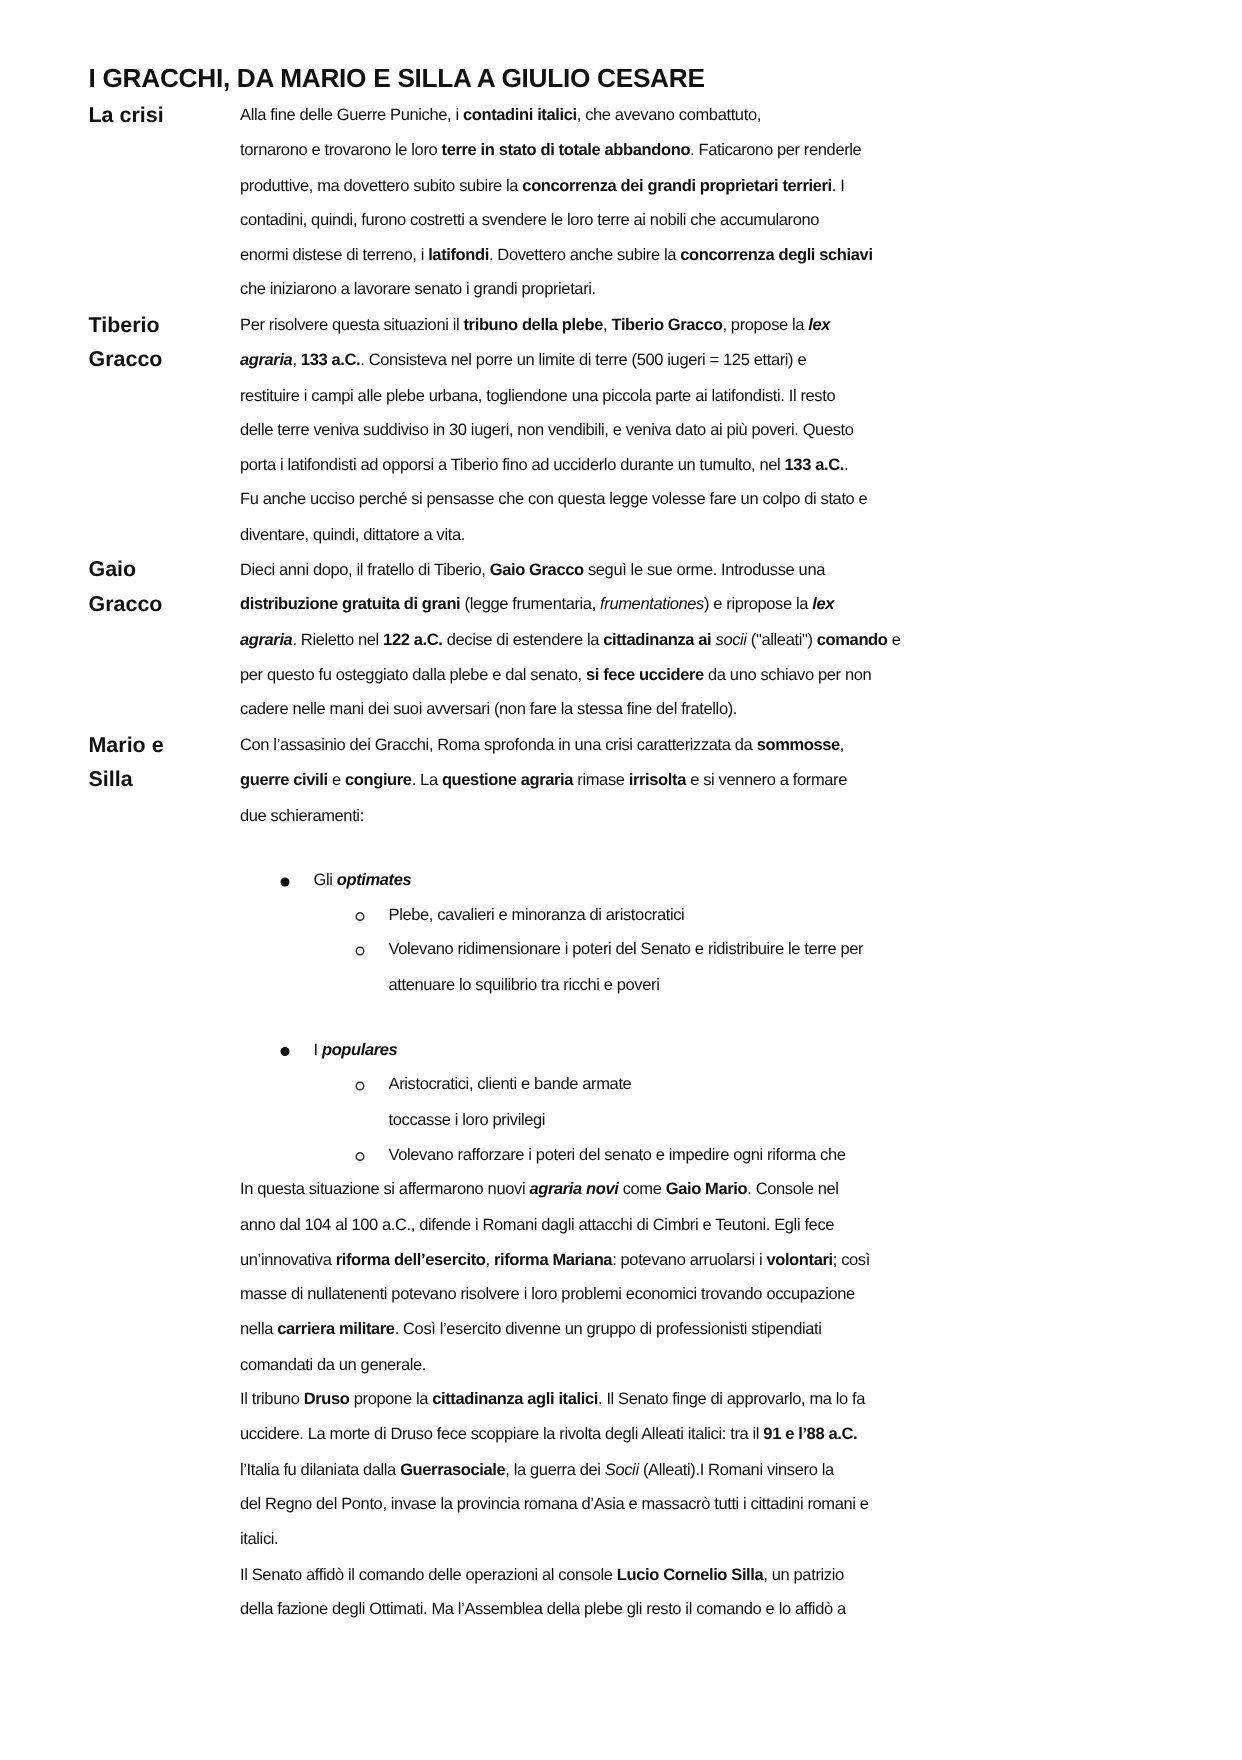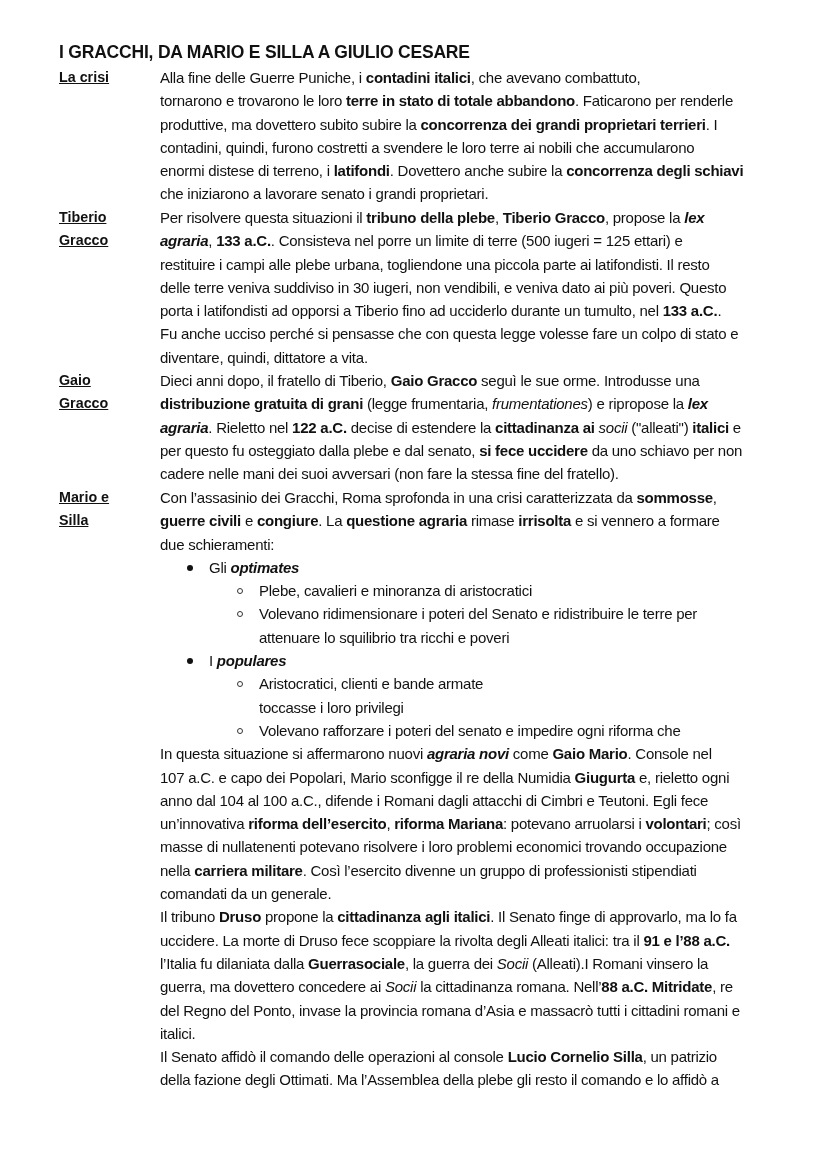--- a/index.html
+++ b/index.html
@@ -9,29 +9,29 @@
   }
   .page { position: absolute; left: 0; top: 0; width: 828px; height: 1146px; }
   .title {
     position: absolute; left: 59px; top: 40px;
     font-size: 17.5px; font-weight: bold; letter-spacing: -0.2px; line-height: 24px;
     white-space: nowrap;
   }
   .section { position: absolute; left: 0; width: 828px; }
   .label {
     position: absolute; left: 59px; width: 95px;
-    font-size: 14.3px; font-weight: bold; line-height: 23.3px; text-decoration: underline;
+    font-size: 14.3px; font-weight: bold; line-height: 23.3px;
   }
   .label span { display: block; }
   .body { position: absolute; left: 160px; width: 620px; }
   .line {
-    font-size: 15px; line-height: 23.3px; height: 23.3px; white-space: nowrap;
+    font-size: 11px; line-height: 23.3px; height: 23.3px; white-space: nowrap;
     letter-spacing: -0.25px;
   }
-  .bullet-l1 { position: relative; padding-left: 49px; }
+  .bullet-l1 { position: relative; padding-left: 49px; margin-top: 20px; }
   .bullet-l1::before {
     content: ""; position: absolute; left: 27px; top: 9px;
     width: 6px; height: 6px; border-radius: 50%; background: #111;
   }
   .bullet-l2 { position: relative; padding-left: 99px; }
   .bullet-l2.has-marker::before {
     content: ""; position: absolute; left: 77px; top: 9px;
     width: 4px; height: 4px; border-radius: 50%; border: 1px solid #333; background: #fff;
   }
   b { font-weight: bold; }
@@ -72,21 +72,21 @@
         </div>
       </div>
       <div class="section" style="top: 369px;">
         <div class="label">
           <span>Gaio</span>
           <span>Gracco</span>
         </div>
         <div class="body">
           <div class="line">Dieci anni dopo, il fratello di Tiberio, <b>Gaio Gracco</b> seguì le sue orme. Introdusse una</div>
           <div class="line"><b>distribuzione gratuita di grani</b> (legge frumentaria, <i>frumentationes</i>) e ripropose la <b><i>lex</i></b></div>
-          <div class="line"><b><i>agraria</i></b>. Rieletto nel <b>122 a.C.</b> decise di estendere la <b>cittadinanza ai </b><i>socii</i> ("alleati") <b>italici</b> e</div>
+          <div class="line"><b><i>agraria</i></b>. Rieletto nel <b>122 a.C.</b> decise di estendere la <b>cittadinanza ai </b><i>socii</i> ("alleati") <b>comando</b> e</div>
           <div class="line">per questo fu osteggiato dalla plebe e dal senato, <b>si fece uccidere</b> da uno schiavo per non</div>
           <div class="line">cadere nelle mani dei suoi avversari (non fare la stessa fine del fratello).</div>
         </div>
       </div>
       <div class="section" style="top: 486px;">
         <div class="label">
           <span>Mario e</span>
           <span>Silla</span>
         </div>
         <div class="body">
@@ -95,30 +95,28 @@
           <div class="line">due schieramenti:</div>
           <div class="line bullet-l1">Gli <b><i>optimates</i></b></div>
           <div class="line bullet-l2 has-marker">Plebe, cavalieri e minoranza di aristocratici</div>
           <div class="line bullet-l2 has-marker">Volevano ridimensionare i poteri del Senato e ridistribuire le terre per</div>
           <div class="line bullet-l2">attenuare lo squilibrio tra ricchi e poveri</div>
           <div class="line bullet-l1">I <b><i>populares</i></b></div>
           <div class="line bullet-l2 has-marker">Aristocratici, clienti e bande armate</div>
           <div class="line bullet-l2">toccasse i loro privilegi</div>
           <div class="line bullet-l2 has-marker">Volevano rafforzare i poteri del senato e impedire ogni riforma che</div>
           <div class="line">In questa situazione si affermarono nuovi <b><i>agraria novi</i></b> come <b>Gaio Mario</b>. Console nel</div>
-          <div class="line">107 a.C. e capo dei Popolari, Mario sconfigge il re della Numidia <b>Giugurta</b> e, rieletto ogni</div>
           <div class="line">anno dal 104 al 100 a.C., difende i Romani dagli attacchi di Cimbri e Teutoni. Egli fece</div>
           <div class="line">un’innovativa <b>riforma dell’esercito</b>, <b>riforma Mariana</b>: potevano arruolarsi i <b>volontari</b>; così</div>
           <div class="line">masse di nullatenenti potevano risolvere i loro problemi economici trovando occupazione</div>
           <div class="line">nella <b>carriera militare</b>. Così l’esercito divenne un  gruppo di professionisti stipendiati</div>
           <div class="line">comandati da un generale.</div>
           <div class="line">Il tribuno <b>Druso</b> propone la <b>cittadinanza agli italici</b>. Il Senato finge di approvarlo, ma lo fa</div>
           <div class="line">uccidere. La morte di Druso fece scoppiare la rivolta degli Alleati italici: tra il <b>91 e l’88 a.C.</b></div>
           <div class="line">l’Italia fu dilaniata dalla <b>Guerrasociale</b>, la guerra dei <i>Socii</i> (Alleati).I Romani vinsero la</div>
-          <div class="line">guerra, ma dovettero concedere ai <i>Socii</i> la cittadinanza romana. Nell’<b>88 a.C. Mitridate</b>, re</div>
           <div class="line">del Regno del Ponto, invase la provincia romana d’Asia e massacrò tutti i cittadini romani e</div>
           <div class="line">italici.</div>
           <div class="line">Il Senato affidò il comando delle operazioni al console <b>Lucio Cornelio Silla</b>, un patrizio</div>
           <div class="line">della fazione degli Ottimati. Ma l’Assemblea della plebe gli resto il comando e lo affidò a</div>
         </div>
       </div>
     </div>
 </div>
 
 </body></html>

